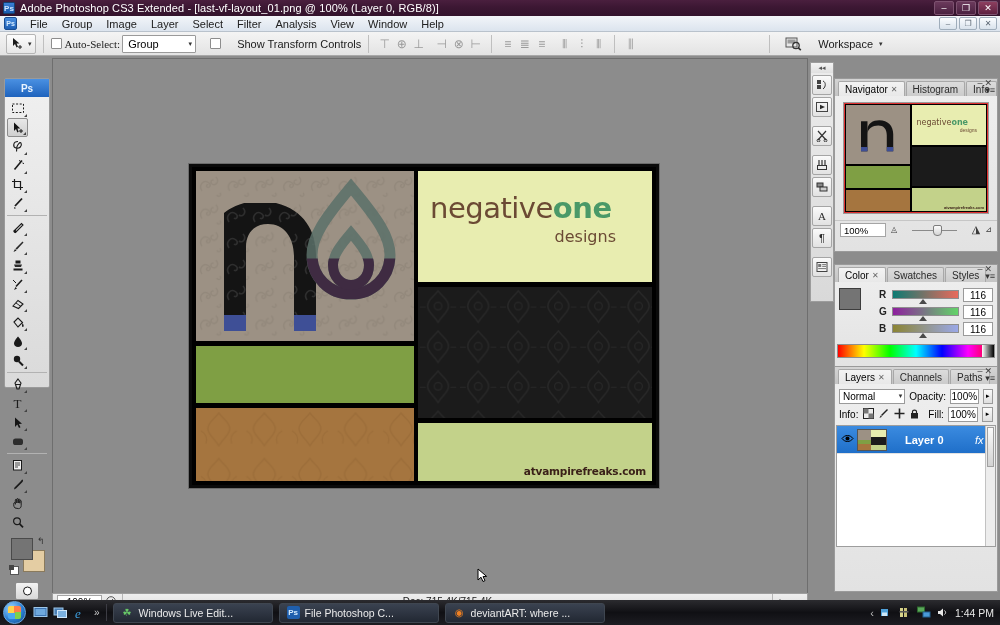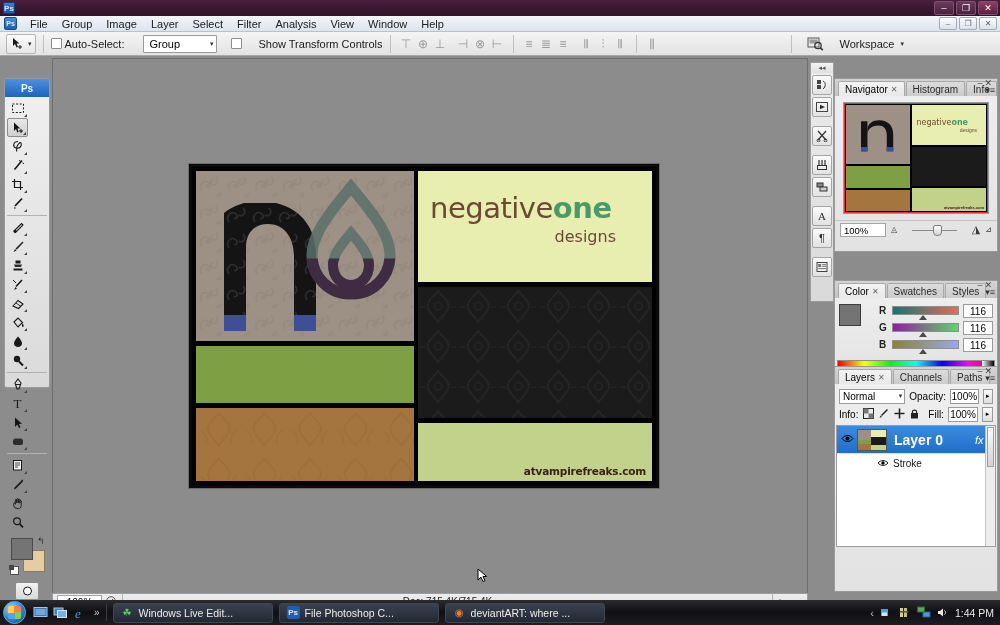--- a/index.html
+++ b/index.html
@@ -200,21 +200,21 @@
     border-top:1px solid #c6c6c6;}
   .nav-pct{width:46px;height:14px;background:#fff;border:1px solid #a5a5a5;
     font-size:9.5px;line-height:13px;padding-left:3px;}
   .slider{flex:1;position:relative;height:12px;}
   .slider .track{position:absolute;left:10px;right:10px;top:6px;height:1px;background:#8a8a8a;}
   .slider .knob{position:absolute;left:48%;top:1px;width:9px;height:11px;
     background:linear-gradient(#fcfcfc,#d4d4d4);border:1px solid #7d7d7d;border-radius:2px 2px 4px 4px;}
   .mt-small{font-size:8px;color:#3a3a3a;}
   .mt-big{font-size:11px;color:#3a3a3a;}
   
-  #colorpanel{top:280px;height:109px;}
+  #colorpanel{top:264px;height:109px;}
   .color-sw{position:relative;width:34px;height:32px;margin-top:2px;}
   .cs-fg{position:absolute;left:0;top:0;width:22px;height:22px;background:#747474;border:1px solid #3d3d3d;}
   .cs-bg{position:absolute;left:12px;top:12px;width:22px;height:22px;background:#e4cda3;border:1px solid #8b7b5e;z-index:-1;}
   .rgb-rows{flex:1;}
   .rgb-row{display:flex;align-items:center;gap:4px;height:17px;}
   .rgb-lbl{width:9px;font-size:10px;font-weight:bold;color:#222;}
   .rgb-slider{flex:1;height:9px;border:1px solid #8e8e8e;position:relative;}
   .rgb-slider .tri{position:absolute;left:40%;bottom:-6px;width:0;height:0;
     border-left:4px solid transparent;border-right:4px solid transparent;border-bottom:5px solid #4a4a4a;}
   .rgb-r{background:linear-gradient(to right,#0d7a72,#e96a5b);}
@@ -240,21 +240,21 @@
     background:linear-gradient(#fafafa,#dedede);font-size:7px;
     display:flex;align-items:center;justify-content:center;}
   .lock-ico{width:13px;text-align:center;font-size:10px;color:#222;}
   .layer-list{margin:2px 1px;background:#fff;border:1px solid #9d9d9d;height:122px;position:relative;}
   .layer-item{display:flex;align-items:center;height:28px;border-bottom:1px solid #e2e2e2;}
   .layer-item.sel{background:linear-gradient(#3b8be0,#1f6fc9);color:#fff;}
   .eye{width:20px;text-align:center;font-size:11px;}
   .lthumb{width:30px;height:22px;border:1px solid #555;display:flex;flex:none;}
   .lthumb .lt-l{width:45%;display:flex;flex-direction:column;}
   .lthumb .lt-r{flex:1;display:flex;flex-direction:column;}
-  .lname{flex:1;font-size:14px;font-weight:bold;padding-left:7px;}
+  .lname{flex:1;font-size:11px;font-weight:bold;padding-left:18px;}
   .lfx{font-size:11px;font-style:italic;padding-right:4px;}
   .ltri{font-size:7px;padding-right:4px;}
   .sub-item{display:flex;align-items:center;height:19px;font-size:10px;padding-left:26px;color:#111;}
   .sub-item.deep{padding-left:40px;}
   .sub-eye{width:16px;font-size:10px;}
   .layer-scroll{position:absolute;right:0;top:0;width:10px;height:100%;
     background:#ededed;border-left:1px solid #c2c2c2;}
   .layer-scroll .sb{position:absolute;left:1px;top:1px;width:7px;height:40px;
     background:linear-gradient(#fafafa,#d2d2d2);border:1px solid #a0a0a0;}
   .lp-footer{display:flex;align-items:center;justify-content:space-around;
@@ -283,20 +283,21 @@
   .tb-ico{width:13px;height:13px;display:flex;align-items:center;justify-content:center;
     font-size:10px;border-radius:2px;flex:none;}
   .tray{margin-left:auto;display:flex;align-items:center;gap:5px;padding-right:6px;color:#e8e8e8;font-size:10.5px;}
   .tray-ico{width:14px;height:14px;display:flex;align-items:center;justify-content:center;font-size:11px;}
 </style>
 </head>
 <body>
 
 <div class="titlebar">
   <div class="ps-badge">Ps</div>
+  <div class="title-text">Adobe Photoshop CS3 Extended - [last-vf-layout_01.png @ 100% (Layer 0, RGB/8)]</div>
   <div class="win-ctrls">
     <div class="win-btn">–</div>
     <div class="win-btn">❐</div>
     <div class="win-btn close">✕</div>
   </div>
 </div>
 
 <div class="menubar">
   <div class="menu-ps">Ps</div>
   <div class="menu-item">File</div>
@@ -319,21 +320,21 @@
 <div class="optionsbar">
   <div class="opt-tool">
     <svg width="15" height="15" viewBox="0 0 15 15">
       <path d="M3 2 L3 10 L5 8 L6.5 11.5 L8 10.8 L6.6 7.5 L9.5 7.5 Z" fill="#1a1a1a"></path>
       <path d="M10 9 L10 13 M8 11 L12 11" stroke="#1a1a1a" stroke-width="1"></path>
     </svg>
     <span class="caret">▾</span>
   </div>
   <div class="opt-sep"></div>
   <div class="chk"></div>
-  <span class="opt-label" style="margin:0 19px 0 3px;">Auto-Select:</span>
+  <span class="opt-label" style="margin:0 2px 0 3px;font-family:Liberation Serif, serif;">Auto-Select:</span>
   <div class="opt-select">
     <span>Group</span>
     <span class="caret">▾</span>
   </div>
   <div style="width:14px"></div>
   <div class="chk"></div>
   <span class="opt-label" style="margin-left:16px;">Show Transform Controls</span>
   <div class="opt-sep"></div>
   <div class="align-ico">⊤</div>
   <div class="align-ico">⊕</div>
@@ -835,29 +836,20 @@
         <span class="lt-r">
           <span style="height:36%;background:#e8edb0;"></span>
           <span style="flex:1;background:#1b1b1b;"></span>
           <span style="height:24%;background:#c3d28a;"></span>
         </span>
       </span>
       <span class="lname">Layer 0</span>
       <span class="lfx">fx</span>
       <span class="ltri">▴</span>
     </div>
-    <div class="sub-item deep">
-      <span class="sub-eye">
-        <svg width="12" height="10">
-            <path d="M1 5 C3.5 1.8 8.5 1.8 11 5 C8.5 8.2 3.5 8.2 1 5 Z" fill="none" stroke="#000" stroke-width="0.9"></path>
-            <circle cx="6" cy="5" r="1.7" fill="#000"></circle>
-          </svg>
-      </span>
-      <span>Stroke</span>
-    </div>
     <div class="layer-scroll">
       <div class="sb"></div>
     </div>
   </div>
 
   <div class="lp-footer" style="margin-top:60px;">
     <span>
       <svg width="14" height="11">
           <path d="M5 5.5 C3 3.5 1 5.5 2.5 7 C4 8.5 6 6.5 5 5.5" fill="none" stroke="#222" stroke-width="1.1"></path>
           <path d="M9 5.5 C11 3.5 13 5.5 11.5 7 C10 8.5 8 6.5 9 5.5" fill="none" stroke="#222" stroke-width="1.1"></path>

